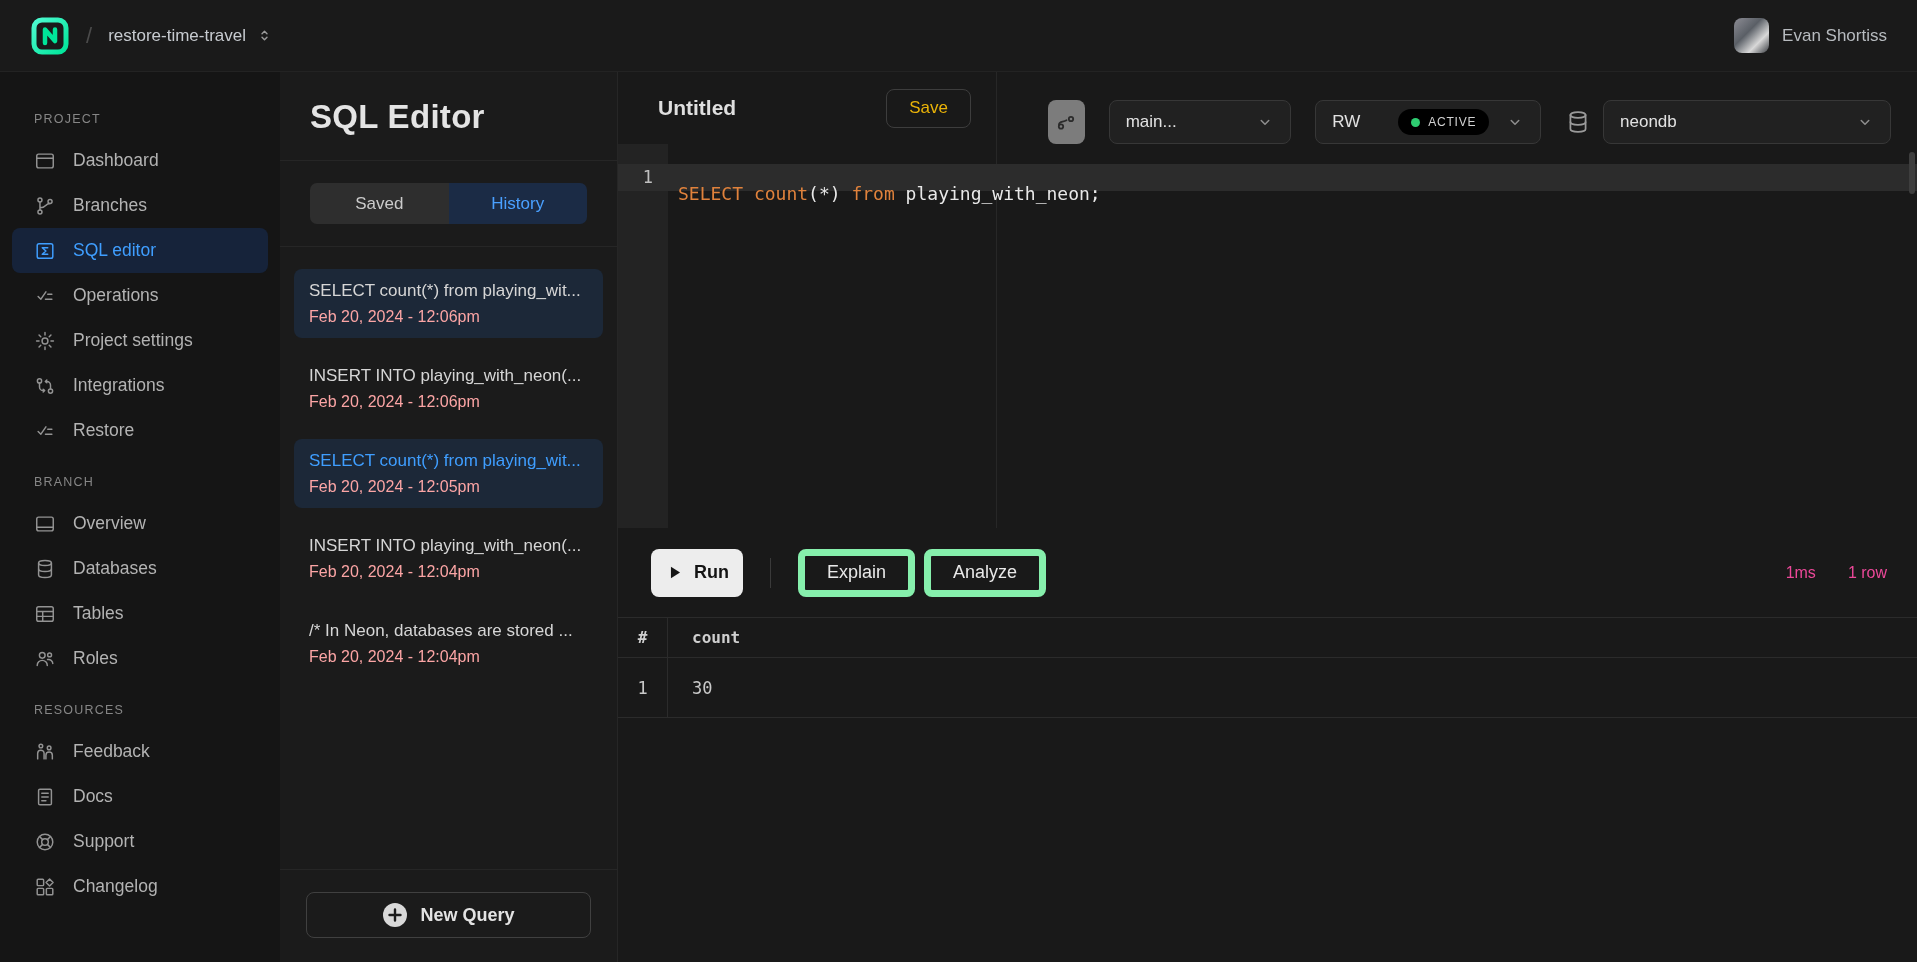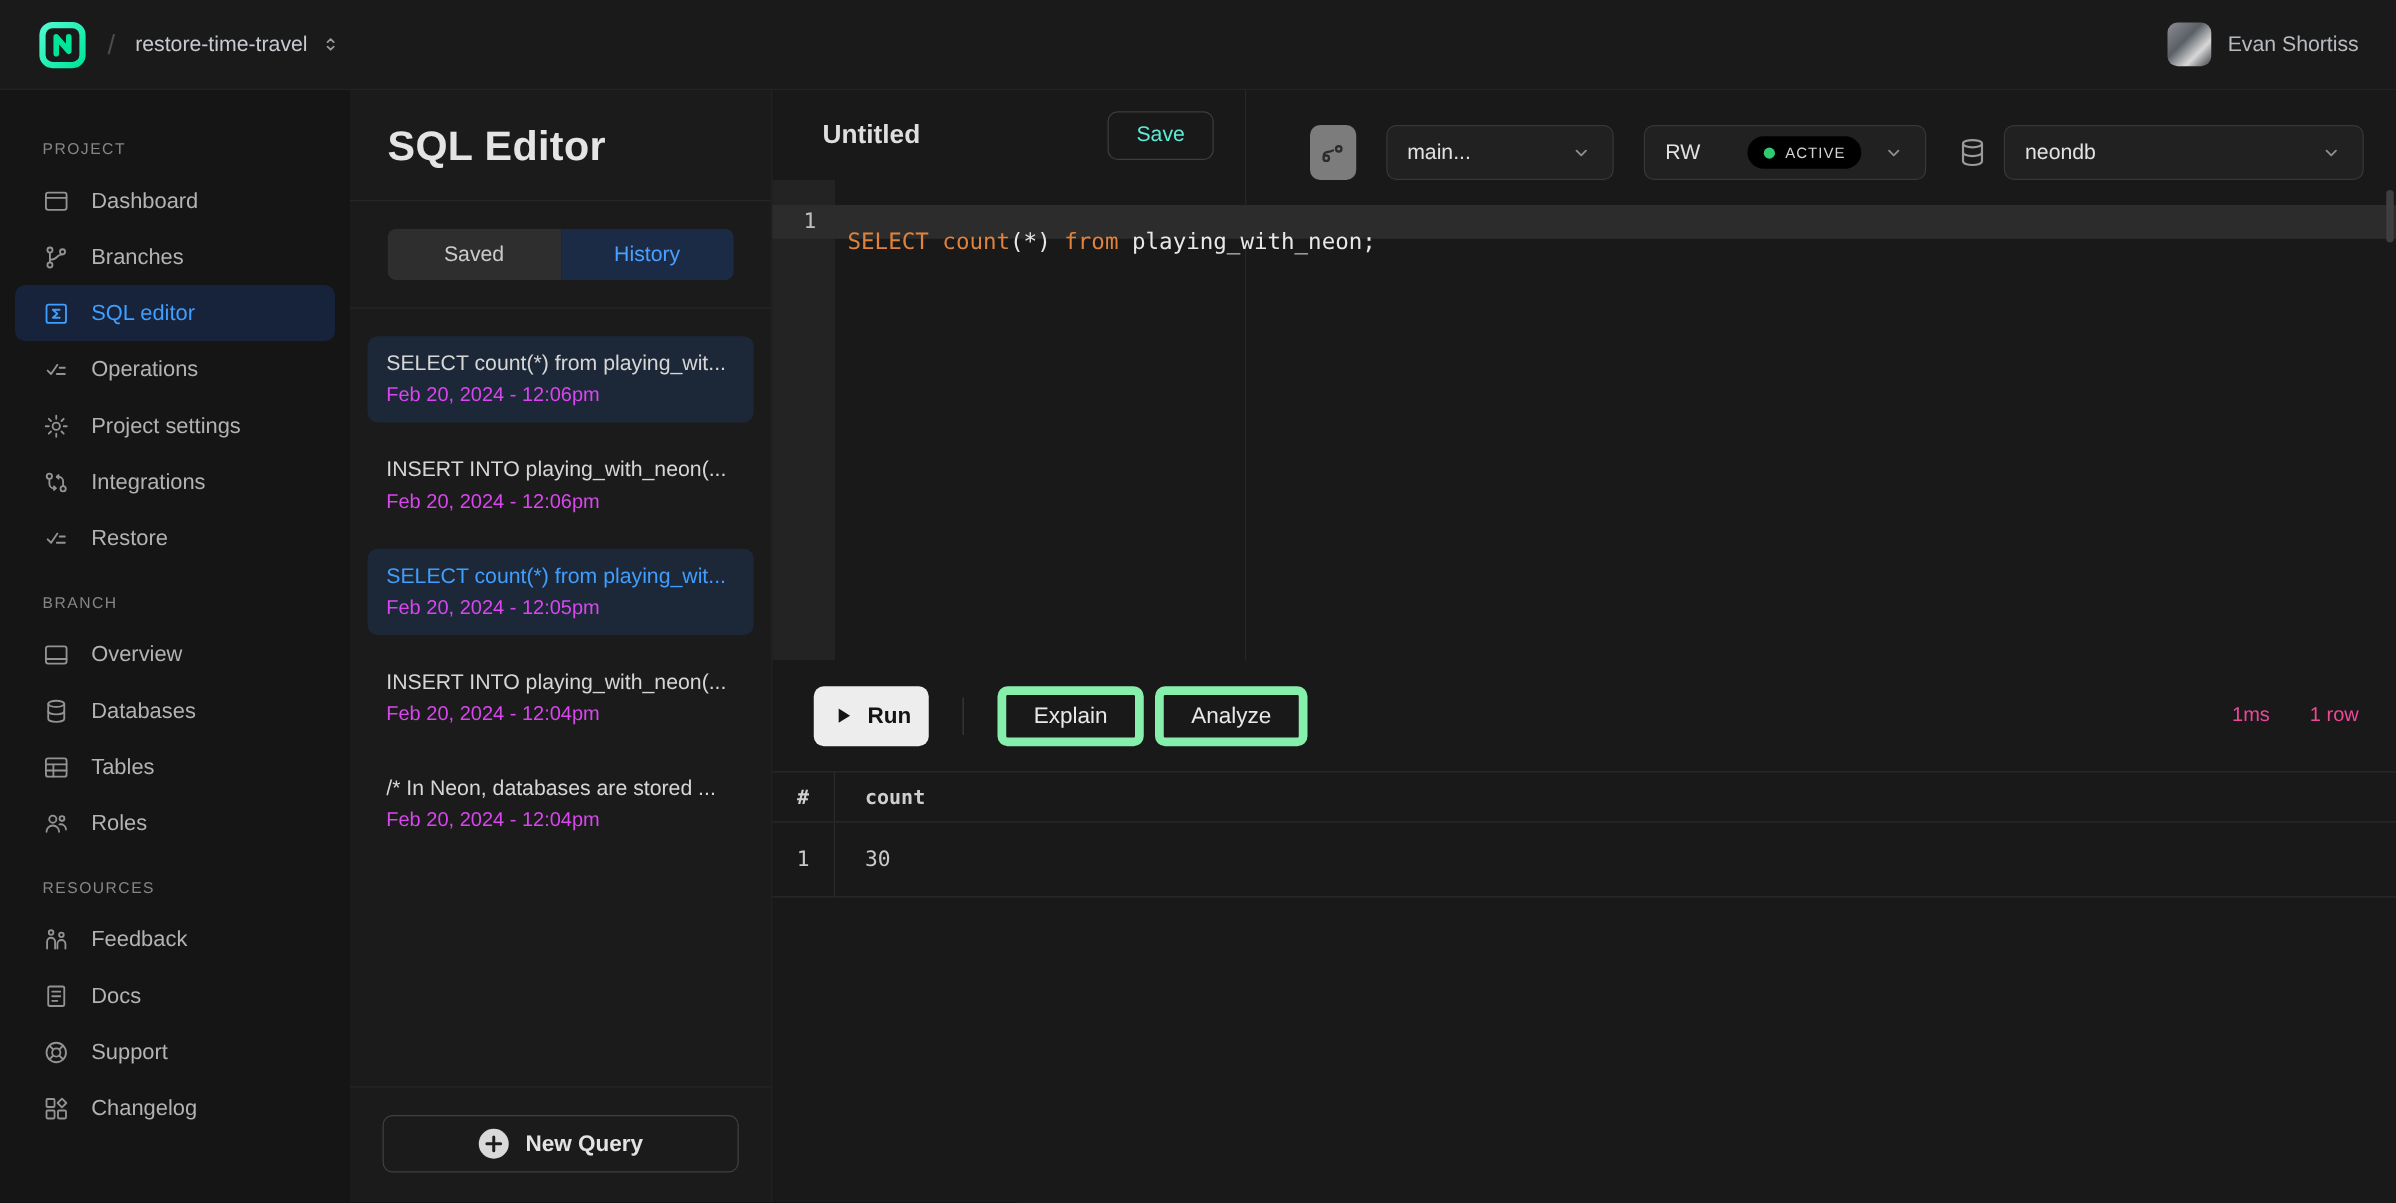--- a/index.html
+++ b/index.html
@@ -50,35 +50,35 @@
   .tabs { display:flex; height:41px; border-radius:7px; overflow:hidden; }
   .tab { flex:1; display:flex; align-items:center; justify-content:center;
     font-size:17px; cursor:pointer; }
   .tab-saved { background:#2e2e2e; color:#cbcbcb; }
   .tab-history { background:#1b2b45; color:#4aa0ff; font-weight:500; }
   .hlist { flex:1; padding:22px 14px 0; overflow:hidden; }
   .hitem { padding:12px 15px; border-radius:8px; margin-bottom:16px; cursor:pointer; }
   .hitem.hl { background:#1c2838; }
   .hquery { font-size:17px; color:#d6d6d6; white-space:nowrap; overflow:hidden; }
   .hitem.sel .hquery { color:#3f9eff; }
-  .hdate { font-size:16px; color:#d946ef; margin-top:7px; }
+  .hdate { font-size:16px; color:#fca5a5; margin-top:7px; }
   .panel-footer { border-top:1px solid #262626; padding:22px 26px 24px; }
   .new-query-btn { width:100%; height:46px; display:flex; align-items:center; justify-content:center;
     gap:12px; background:none; border:1px solid #404040; border-radius:8px;
     color:#e3e3e3; font-size:18px; font-weight:600; font-family:inherit; cursor:pointer; }
 
   
   .main { flex:1; position:relative; background:#191919; }
   .hdr-divider { position:absolute; left:378px; top:0; width:1px; height:456px;
     background:#272727; z-index:0; }
   .editor-header { position:absolute; top:0; left:0; right:0; height:72px;
     display:flex; align-items:center; padding-left:40px; }
   .editor-tab-title { font-size:21px; font-weight:600; color:#dfdfdf; }
   .save-btn { margin-left:150px; height:39px; padding:0 22px; background:none;
-    border:1px solid #3d3d3d; border-radius:8px; color:#5eead4; font-size:17px;
+    border:1px solid #3d3d3d; border-radius:8px; color:#eab308; font-size:17px;
     font-family:inherit; cursor:pointer; }
   .hdr-controls { position:absolute; left:430px; right:26px; top:0; height:72px;
     display:flex; align-items:flex-end; gap:24px; z-index:1; }
   .branch-btn { width:44px; height:44px; border:none; border-radius:8px; background:#7c7c7c;
     display:flex; align-items:center; justify-content:center; cursor:pointer; }
   .select { height:44px; background:#212121; border:1px solid #373737; border-radius:8px;
     display:flex; align-items:center; padding:0 16px; gap:12px; color:#e2e2e2;
     font-size:17px; cursor:pointer; }
   .select .chev { margin-left:auto; color:#8f8f8f; }
   .sel-branch { width:212px; }

